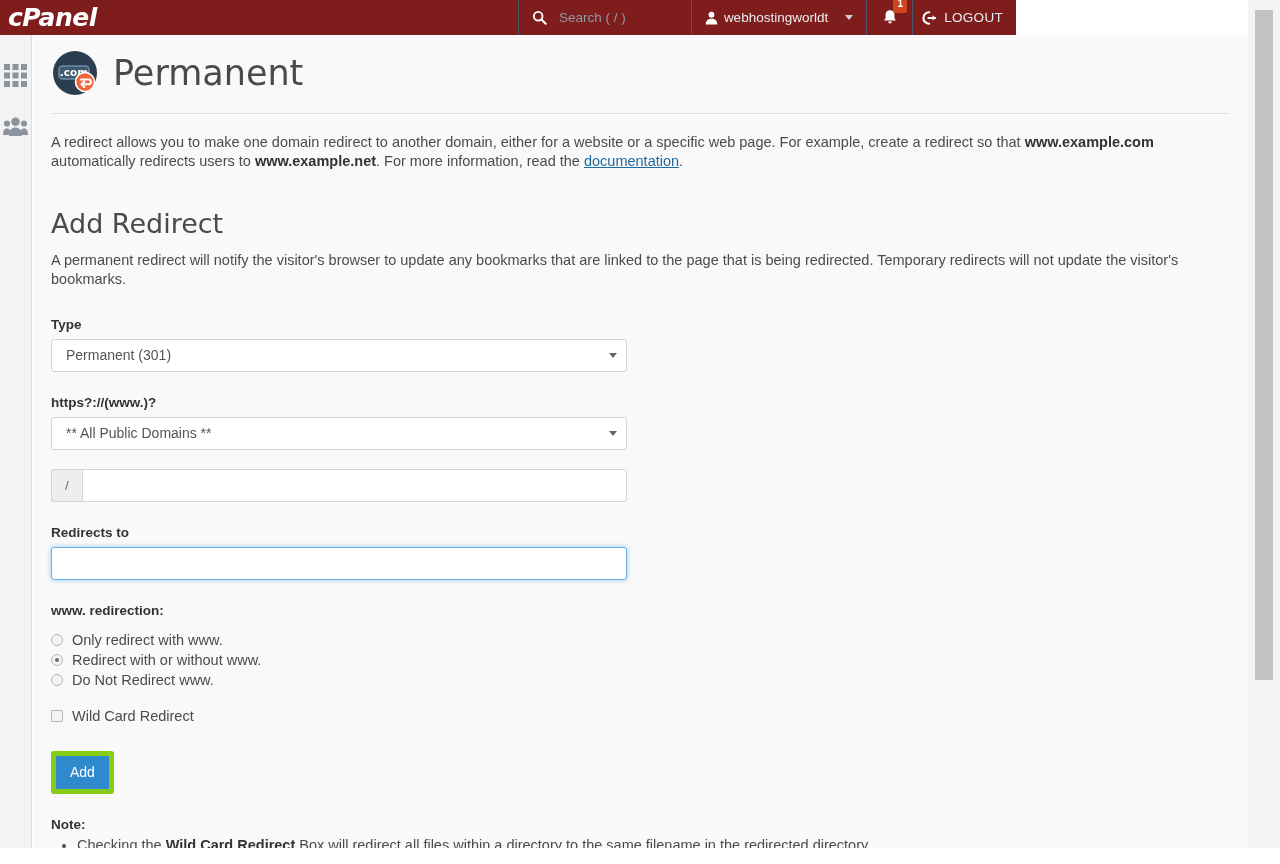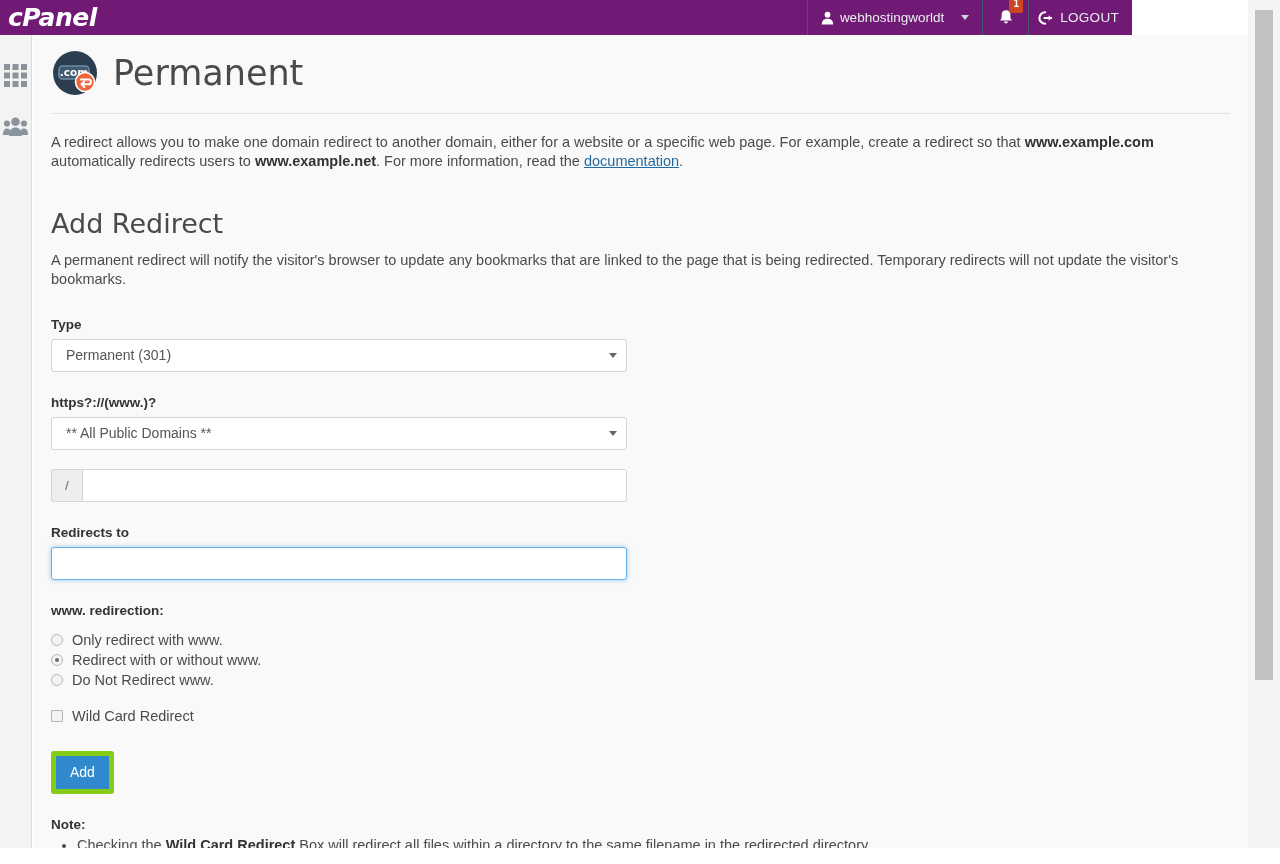--- a/index.html
+++ b/index.html
@@ -7,22 +7,22 @@
     margin: 0; padding: 0;
     width: 1280px; height: 864px;
     background: #ffffff;
     font-family: "Liberation Sans", sans-serif;
     overflow: hidden;
   }
 
   
   .topbar {
     position: absolute; top: 0; left: 0;
-    width: 1132px; height: 35px;
-    background: #701a75;
+    width: 1016px; height: 35px;
+    background: #7f1d1d;
     display: flex; align-items: center;
     z-index: 30;
   }
   .brand {
     width: 110px; padding-left: 8px;
     color: #ffffff;
     font-size: 25px; font-weight: bold; font-style: italic;
     letter-spacing: -0.5px;
     line-height: 35px;
     font-family: "DejaVu Sans", sans-serif;
@@ -254,20 +254,29 @@
     z-index: 45;
   }
 </style>
 </head>
 <body>
 
 <div class="topbar">
   <div class="brand">cPanel</div>
   <div class="topbar-spacer"></div>
 
+  <div class="tb-cell tb-search">
+    <span>
+      <svg class="ic" width="15" height="15" viewBox="0 0 16 16">
+        <circle cx="6.6" cy="6.6" r="4.6" fill="none" stroke="#ffffff" stroke-width="2"></circle>
+        <line x1="10.2" y1="10.2" x2="14.6" y2="14.6" stroke="#ffffff" stroke-width="2.2" stroke-linecap="round"></line>
+      </svg>
+    </span>
+    <span class="ph">Search ( / )</span>
+  </div>
 
   <div class="tb-cell tb-user">
     <span>
       <svg class="ic" width="13" height="14" viewBox="0 0 14 15">
         <circle cx="7" cy="4" r="3.1" fill="#ffffff"></circle>
         <path d="M0.8 14.5 C0.8 10.3 3.4 8.4 7 8.4 C10.6 8.4 13.2 10.3 13.2 14.5 Z" fill="#ffffff"></path>
       </svg>
     </span>
     <span>webhostingworldt</span>
     <span class="caret"></span>

